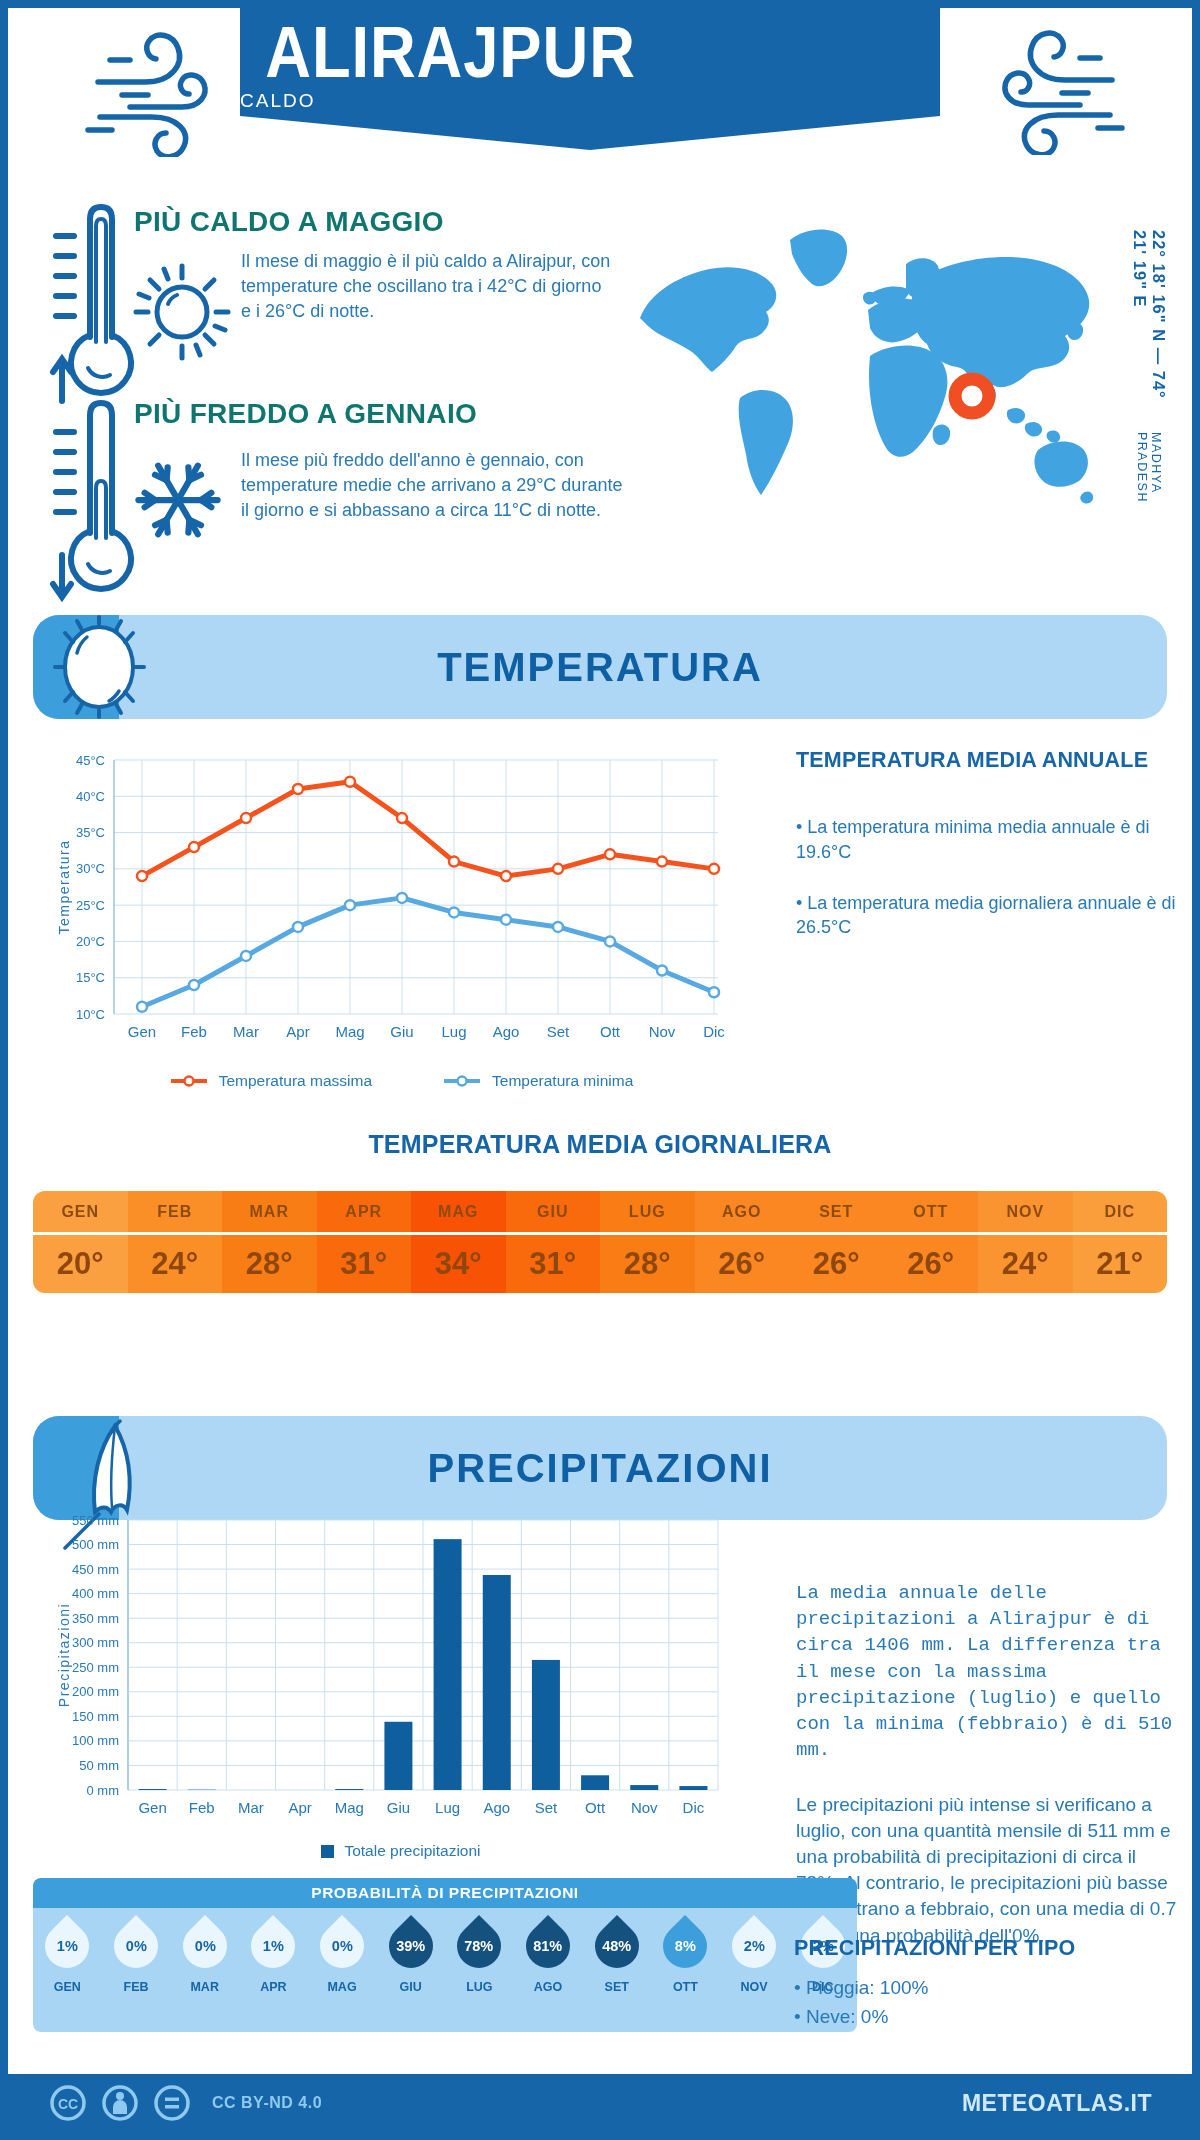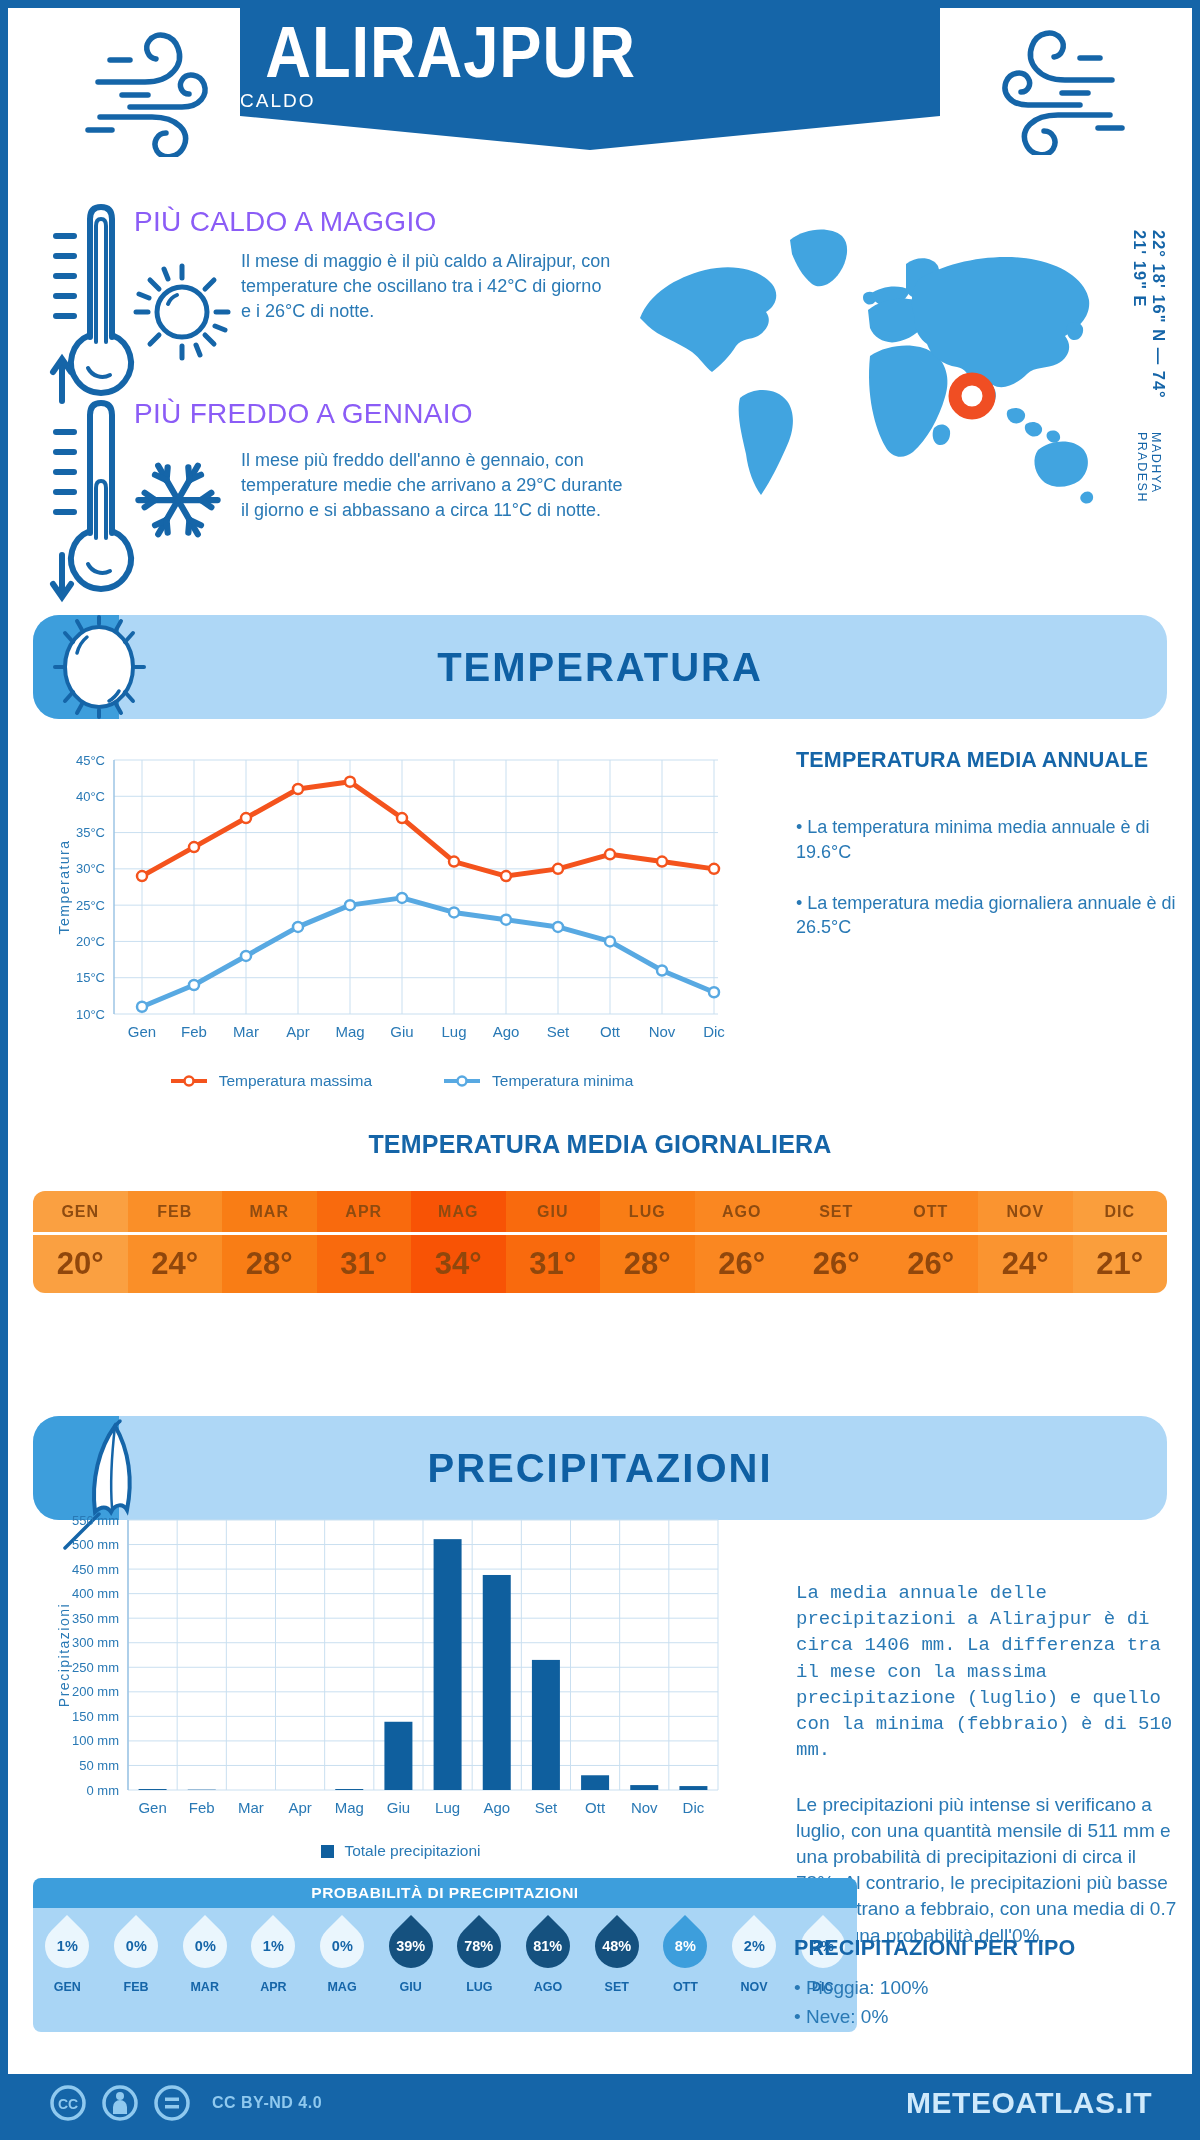--- a/index.html
+++ b/index.html
@@ -1,21 +1,21 @@
 <!DOCTYPE html>
 <html><head>
 <meta charset="utf-8">
 <style>
   html,body{margin:0;padding:0;background:#e8e8e8;}
   .page{position:relative;width:1200px;height:2140px;margin:0 auto;background:#fff;
         border:8px solid #1565A8;box-sizing:border-box;overflow:hidden;
         font-family:"Liberation Sans", sans-serif;}
   .abs{position:absolute;}
   .body-text{color:#2979B5;font-size:18px;line-height:1.38;}
-  .sec-title{color:#8b5cf6;font-weight:normal;font-size:28px;letter-spacing:.3px;}
+  .sec-title{color:#0f766e;font-weight:bold;font-size:28px;letter-spacing:.3px;}
   
   .title-banner{left:232px;top:0;width:700px;height:142px;background:#1565A8;
     clip-path:polygon(0 0,100% 0,100% 76%,50% 100%,0 76%);
     display:flex;flex-direction:column;align-items:flex-start;justify-content:flex-start;}
   .title-banner .city{color:#fff;font-weight:bold;font-size:72px;letter-spacing:1px;
     transform:scaleX(.88);margin-top:8px;line-height:1;}
   .title-banner .country{color:#fff;font-size:19px;letter-spacing:2px;margin-top:2px;}
   
   .band{left:25px;width:1134px;height:104px;background:#AED7F6;border-radius:26px;}
   .band .sq{position:absolute;left:0;top:0;width:86px;height:104px;background:#3D9EDC;
@@ -60,21 +60,21 @@
   .drop span{transform:rotate(-45deg);font-weight:bold;font-size:14.5px;}
   .pmon{font-size:12.5px;font-weight:bold;color:#1565A8;margin-top:10px;}
   
   .blk-title{color:#1565A8;font-weight:bold;font-size:21.5px;letter-spacing:.2px;}
   .bullets p{margin:0 0 26px 0;}
   
   .footer{position:absolute;left:0;right:0;bottom:0;height:58px;background:#1565A8;
     display:flex;align-items:center;justify-content:space-between;padding:0 40px;}
   .fleft{display:flex;align-items:center;gap:12px;}
   .license{color:#8FC9EF;font-weight:bold;font-size:16px;letter-spacing:.5px;margin-left:8px;}
-  .site{color:#CFE9FB;font-weight:bold;font-size:30px;letter-spacing:.5px;}
+  .site{color:#CFE9FB;font-weight:bold;font-size:23px;letter-spacing:.5px;}
 </style>
 </head>
 <body>
 
 <div class="page">
 
   <svg class="abs" style="left:52px;top:14px;" width="160" height="135" viewBox="0 0 160 135" fill="none" stroke="#1565A8" stroke-width="5.5" stroke-linecap="round">
     <path d="M38,60 H85 C112,60 124,42 118,26 C113,12 96,9 89,19 C84,26 88,36 96,37"></path>
     <path d="M70,85 H122 C140,85 148,73 144,62 C140,52 127,50 122,58 C118,64 122,72 129,72"></path>
     <path d="M40,95 H92 C118,95 130,110 124,124 C119,136 103,138 97,129 C92,121 97,111 106,111"></path>

